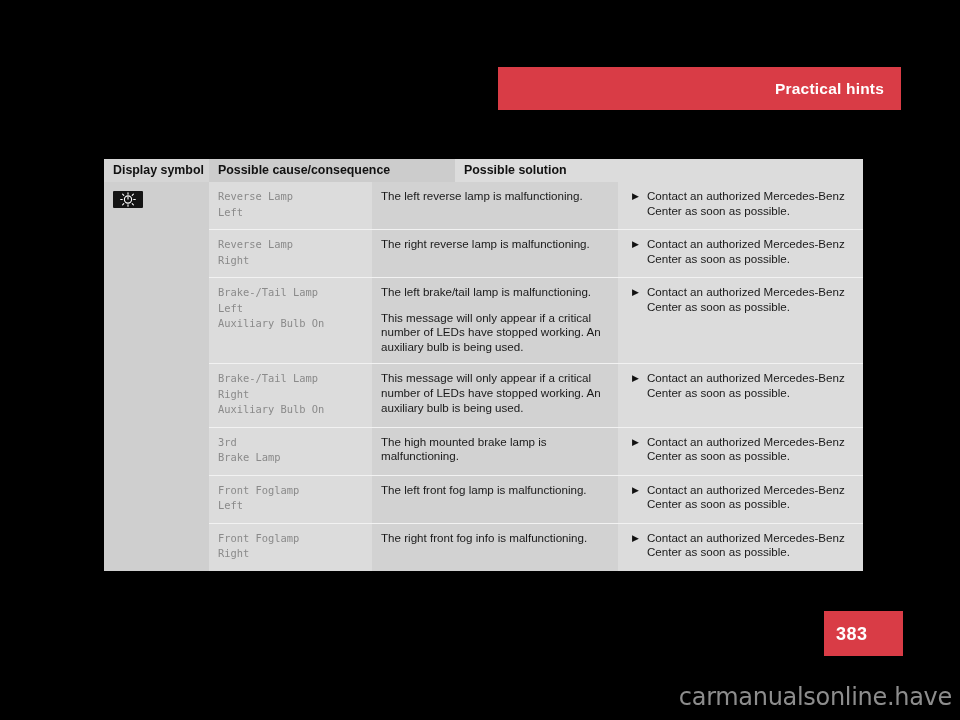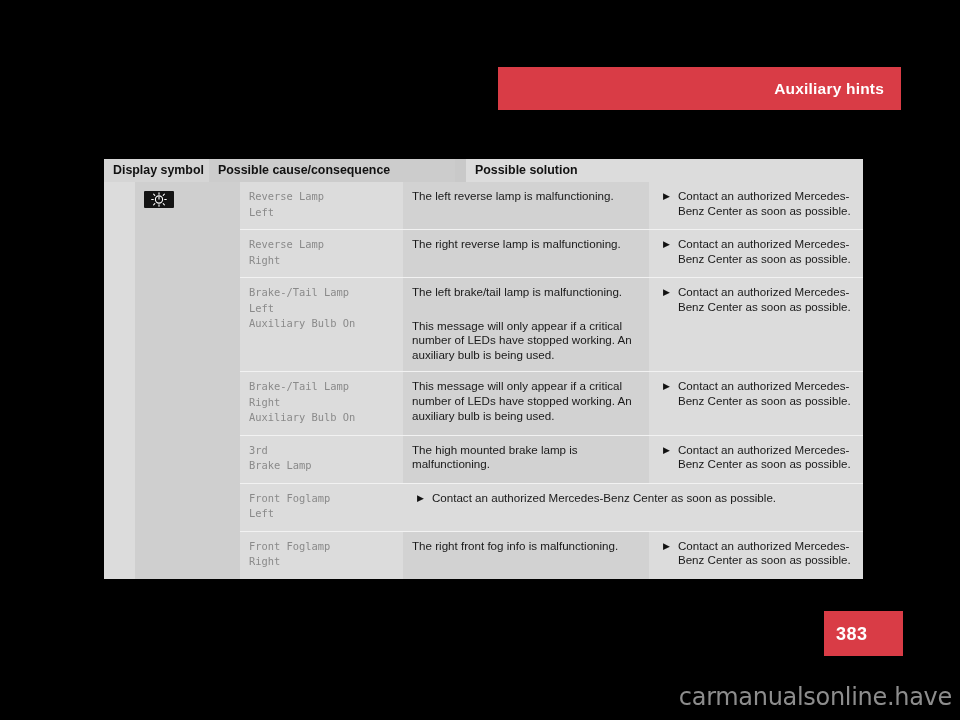--- a/index.html
+++ b/index.html
@@ -65,21 +65,20 @@
     align-items: center;
   }
   .thead .th.c1 { background: #d5d5d5; }
   .thead .th.c2 { background: #dcdcdc; }
   .thead .th.c3 { background: #cccccc; }
   .thead .th.c4 { background: #dcdcdc; }
 
   .tbody {
     display: flex;
     position: relative;
-    padding-left: 31px;
   }
   
   .col-symbol {
     width: 105px;
     flex: 0 0 105px;
     background: #cfcfcf;
     box-sizing: border-box;
     padding-top: 9px;
   }
   .sym-icon {
@@ -129,21 +128,21 @@
     flex: 1 1 auto;
     background: #dcdcdc;
     font-size: 11.6px;
     line-height: 14.6px;
     color: #191919;
     display: flex;
     align-items: flex-start;
     padding-left: 14px;
   }
   .c-cause p { margin: 0; }
-  .c-cause p + p { margin-top: 19px; }
+  .c-cause p + p { margin-top: 11px; }
   .bullet {
     flex: 0 0 auto;
     font-size: 9px;
     line-height: 15px;
     color: #111111;
     margin-right: 8px;
   }
   .sol-text { flex: 1 1 auto; }
 
   
@@ -176,29 +175,29 @@
     color: #8d8d8d;
     font-size: 24px;
     letter-spacing: -0.3px;
     font-family: "DejaVu Sans", sans-serif;
   }
 </style>
 </head>
 <body>
 
 <div class="banner">
-  <div class="banner-title">Auxiliary hints</div>
+  <div class="banner-title">Practical hints</div>
 </div>
 
 <div class="table">
 
   <div class="thead">
     <div class="th c1" style="width:105px;flex:0 0 105px;">Display symbol</div>
     <div class="th c3" style="width:246px;flex:0 0 246px;">Possible cause/consequence</div>
-    <div class="th c4" style="flex:1 1 auto;margin-left:11px;">Possible solution</div>
+    <div class="th c4" style="flex:1 1 auto;">Possible solution</div>
   </div>
 
   <div class="tbody">
 
     <div class="col-symbol">
       <div class="sym-icon">
         <svg width="16" height="15" viewBox="0 0 16 15" aria-hidden="true">
           <circle cx="8" cy="7.5" r="3.6" fill="none" stroke="#ffffff" stroke-width="1.1"></circle>
           <line x1="8" y1="4.6" x2="8" y2="7.6" stroke="#ffffff" stroke-width="1.1"></line>
           <g stroke="#ffffff" stroke-width="1.1" stroke-linecap="round">
@@ -270,20 +269,23 @@
             <p>The high mounted brake lamp is malfunctioning.</p>
           </div>
           <div class="cell c-sol">
             <span class="bullet">▶</span>
             <span class="sol-text">Contact an authorized Mercedes-Benz Center as soon as possible.</span>
           </div>
         </div>
         <div class="row">
           <div class="cell c-msg">Front Foglamp
 Left</div>
+          <div class="cell c-cause">
+            <p>The left front fog lamp is malfunctioning.</p>
+          </div>
           <div class="cell c-sol">
             <span class="bullet">▶</span>
             <span class="sol-text">Contact an authorized Mercedes-Benz Center as soon as possible.</span>
           </div>
         </div>
         <div class="row">
           <div class="cell c-msg">Front Foglamp
 Right</div>
           <div class="cell c-cause">
             <p>The right front fog info is malfunctioning.</p>

